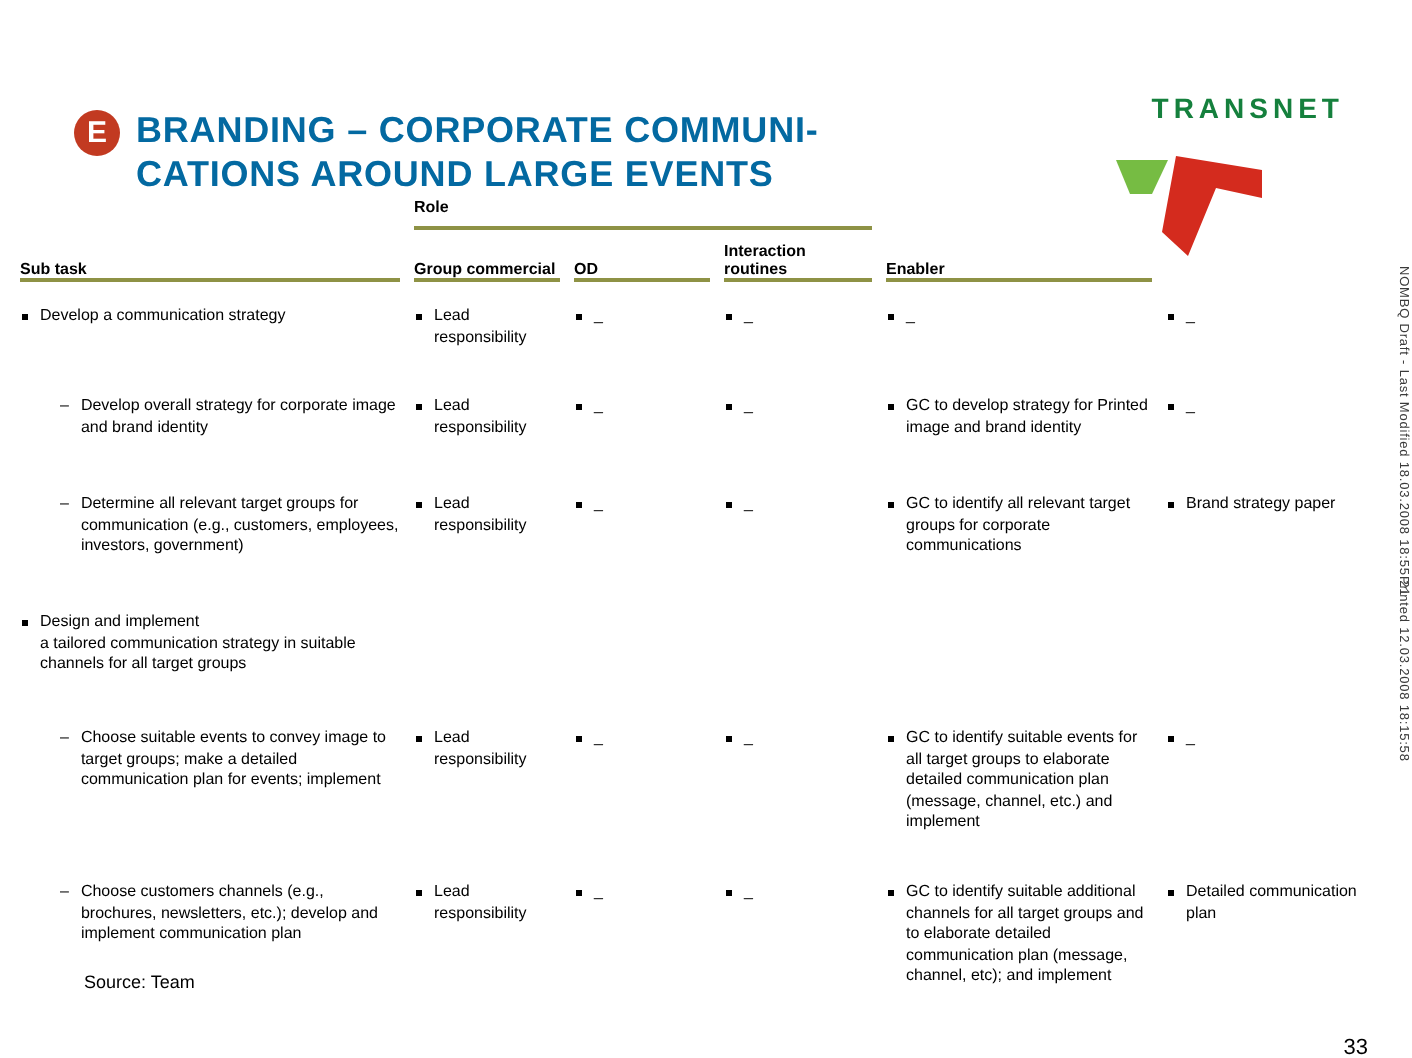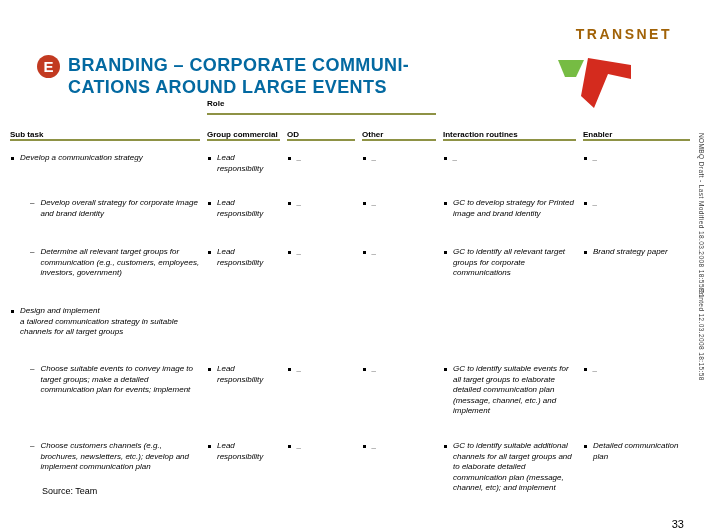--- a/index.html
+++ b/index.html
@@ -22,22 +22,22 @@
   }
   .title {
     position:absolute; left:68px; top:55px;
     font-size:18px; font-weight:bold; color:#0369a1;
     line-height:1.2; letter-spacing:0.4px;
   }
 
   
   .logo { position:absolute; right:28px; top:26px; width:140px; }
   .wordmark {
-    color:#a16207; font-size:14px; font-weight:bold;
-    letter-spacing:2.5px; text-align:right; padding-right:6px;
+    color:#15803d; font-size:14px; font-weight:bold;
+    letter-spacing:2.5px; text-align:right; padding-right:6px;margin-top:20px;
   }
   .logo svg { display:block; margin-top:14px; margin-left:16px; }
 
   
   .side-text {
     position:absolute; right:1px;
     writing-mode:vertical-rl;
     font-size:6.5px; color:#3a3a3a; letter-spacing:0.4px;
   }
   .side-top { top:133px; }
@@ -67,21 +67,21 @@
 
   .row { align-items:start; }
   .r1 { margin-top:12px; min-height:45px; }
   .r2 { min-height:49px; }
   .r3 { min-height:59px; }
   .r4 { min-height:58px; }
   .r5 { min-height:77px; }
   .r6 { min-height:48px; }
 
   .c { font-size:8px; line-height:1.32; display:flex; }
-  .c .t { display:block;font-style:italic; }
+  .c .t { display:block; }
   .pre .t { white-space:pre-line; }
   .span3 { grid-column:1 / 4; }
   .indent { padding-left:20px; }
 
   .mk-sq::before {
     content:""; display:block; flex:none;
     width:3px; height:3px; background:#000;
     margin:4px 6px 0 1px;
   }
   .mk-dash::before {
@@ -131,23 +131,20 @@
     <div class="th">
         <span>Sub task</span>
       </div>
     <div class="th">
         <span>Group commercial</span>
       </div>
     <div class="th">
         <span>OD</span>
       </div>
     <div class="th">
-        <span>Other</span>
-      </div>
-    <div class="th">
         <span>Interaction routines</span>
       </div>
     <div class="th">
         <span>Enabler</span>
       </div>
   </div>
 
   <div class="grid row r1">
     <div class="c mk-sq">
         <span class="t">Develop a communication strategy</span>

